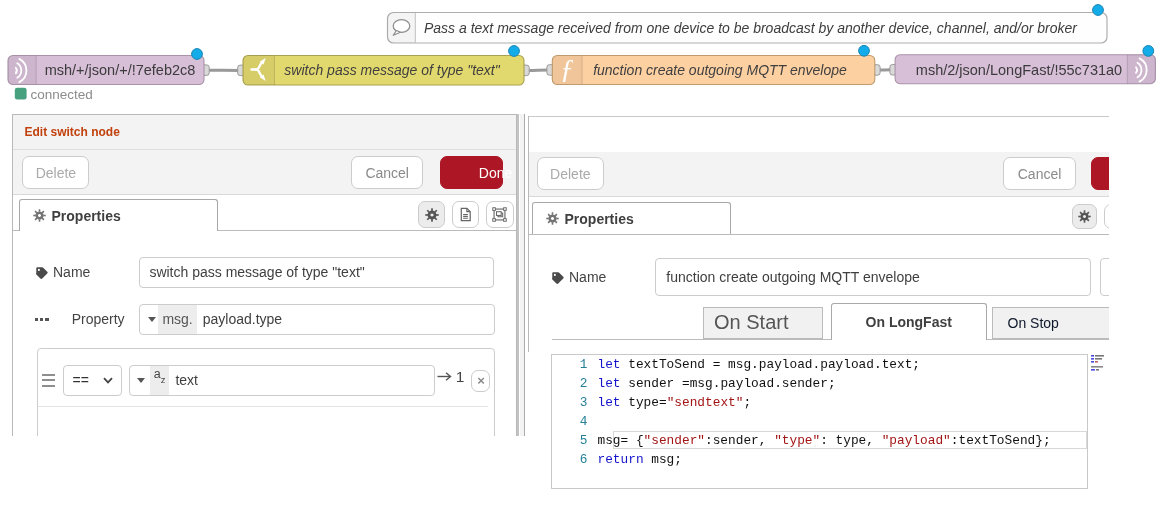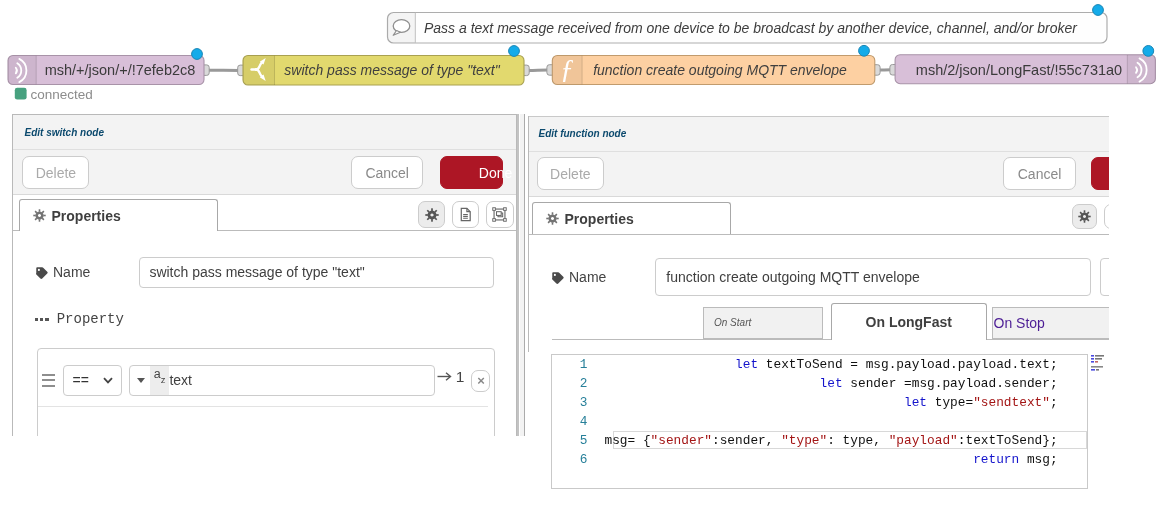--- a/index.html
+++ b/index.html
@@ -4,22 +4,22 @@
 <style>
   html,body{margin:0;padding:0;background:#fff;}
   #stage{position:relative;width:1165px;height:522px;background:#fff;overflow:hidden;
     font-family:"Liberation Sans",sans-serif;}
   .abs{position:absolute;box-sizing:border-box;}
   .btn{position:absolute;box-sizing:border-box;background:#fff;border:1px solid #ccc;
     border-radius:7px;font-size:14px;display:flex;align-items:center;justify-content:center;}
   .input{position:absolute;box-sizing:border-box;background:#fff;border:1px solid #ccc;
     border-radius:4px;font-size:14px;color:#3f3f3f;display:flex;align-items:center;}
   .panelhdr{position:absolute;box-sizing:border-box;background:#f3f3f3;
-    border-bottom:1px solid #dfdfdf;font-size:10px;font-weight:bold;color:#0c4a6e;
-    display:flex;align-items:center;font-style:italic;}
+    border-bottom:1px solid #dfdfdf;font-size:12px;font-weight:bold;color:#c2410c;
+    display:flex;align-items:center;}
   .caret{display:inline-block;width:0;height:0;border-left:4.5px solid transparent;
     border-right:4.5px solid transparent;border-top:5px solid #555;}
   .lbl{position:absolute;font-size:14px;color:#444;display:flex;align-items:center;}
 </style>
 </head>
 <body>
 <div id="stage">
 <svg width="0" height="0" style="position:absolute">
   <defs>
     <g id="gear">
@@ -194,58 +194,62 @@
     <span style="margin-left:5px;">Name</span>
   </div>
   <div class="input" style="left:126.4px;top:141.6px;width:355px;height:31.5px;padding-left:9px;">switch pass message of type "text"</div>
 
   <div class="lbl" style="left:21.5px;top:188.5px;height:31.3px;">
     <span style="display:inline-flex;gap:2px;margin-top:1px;">
       <i style="width:3.4px;height:3.4px;background:#555;display:inline-block;"></i>
       <i style="width:3.4px;height:3.4px;background:#555;display:inline-block;"></i>
       <i style="width:3.4px;height:3.4px;background:#555;display:inline-block;"></i>
     </span>
-    <span style="margin-left:8px;font-family:Liberation Mono, monospace;">Property</span>
+    <span style="margin-left:23px;">Property</span>
+  </div>
+  <div class="input" style="left:126.4px;top:188.5px;width:356px;height:31.3px;padding:0;overflow:hidden;">
+    <span style="margin-left:8px;" class="caret"></span>
+    <span style="margin-left:2px;background:#ededed;color:#555;height:100%;display:flex;align-items:center;padding:0 4px;">msg.</span>
+    <span style="margin-left:6px;">payload.type</span>
   </div>
 
   <div class="abs" style="left:23.7px;top:233px;width:458.3px;height:92px;border:1px solid #ccc;border-radius:4px;background:#fff;">
     <div class="abs" style="left:4.8px;top:24.5px;width:13px;height:2.2px;background:#8e8e8e;"></div>
     <div class="abs" style="left:4.8px;top:30px;width:13px;height:2.2px;background:#8e8e8e;"></div>
     <div class="abs" style="left:4.8px;top:35.5px;width:13px;height:2.2px;background:#8e8e8e;"></div>
     <div class="input" style="left:25.8px;top:15.6px;width:59px;height:31.6px;justify-content:space-between;padding:0 8px;color:#333;">
       <span>==</span>
       <svg width="10" height="7" viewBox="0 0 10 7" fill="none" stroke="#444" stroke-width="1.8">
             <path d="M1 1.2 L5 5.4 L9 1.2"></path>
           </svg>
     </div>
     <div class="input" style="left:91px;top:15.6px;width:306.5px;height:31.6px;padding:0;overflow:hidden;">
       <span style="margin-left:7px;" class="caret"></span>
       <span style="margin-left:5px;background:#ededed;color:#444;height:100%;display:flex;align-items:flex-start;padding:2px 4px 0;font-size:12.5px;">a<sub style="font-size:9.5px;margin-top:7px;">z</sub></span>
-      <span style="">text</span>
+      <span style="margin-left:6px;">text</span>
     </div>
     <div class="abs" style="left:399px;top:18.5px;display:flex;align-items:center;gap:4px;color:#444;font-size:15.5px;">
       <svg width="15" height="11" viewBox="0 0 15 11" fill="none" stroke="#555" stroke-width="1.4">
             <path d="M0.5,5.5 H13"></path>
             <path d="M9,1.8 L13.5,5.5 L9,9.2"></path>
           </svg>1</div>
     <div class="btn" style="left:433.8px;top:20.7px;width:19px;height:22.5px;color:#888;font-size:13px;font-weight:bold;">×</div>
     <div class="abs" style="left:0.3px;top:56.8px;width:450px;height:1px;background:#e3e3e3;"></div>
   </div>
 </div>
 
 <div class="abs" style="left:517.2px;top:114px;width:2.3px;height:322px;background:#c3c3c3;"></div>
 <div class="abs" style="left:519.5px;top:114px;width:4.8px;height:322px;background:#f3f3f3;"></div>
 <div class="abs" style="left:524.3px;top:114px;width:1px;height:322px;background:#ababab;"></div>
 
 <div class="abs" style="left:527.5px;top:115.5px;width:1px;height:236.5px;background:#b9b9b9;"></div>
 <div class="abs" style="left:528.5px;top:115.5px;width:580px;height:1.5px;background:#c9c9c9;"></div>
 <div id="rpanel" class="abs" style="left:528.5px;top:117px;width:580px;height:373px;
   background:#fff;overflow:hidden;">
 
-  <div class="panelhdr" style="left:0;top:0;width:100%;height:34.5px;padding-left:10px;">Edit function node</div>
   <div class="abs" style="left:0;top:34.5px;width:100%;height:45px;background:#f3f3f3;border-bottom:1px solid #d9d9d9;"></div>
   <div class="btn" style="left:8.1px;top:40px;width:67.5px;height:33px;color:#aaa;">Delete</div>
   <div class="btn" style="left:474.3px;top:40px;width:73.5px;height:33px;color:#8a8a8a;">Cancel</div>
   <div class="btn" style="left:562.5px;top:40px;width:40px;height:33px;background:#ad1625;border-color:#ad1625;color:#fff;"></div>
 
   <div class="abs" style="left:0;top:116.5px;width:100%;height:1px;background:#bbb;"></div>
   <div class="abs" style="left:3px;top:85.3px;width:199px;height:32.2px;background:#fff;
     border:1px solid #a8a8a8;border-bottom:none;border-radius:3px 3px 0 0;z-index:2;
     display:flex;align-items:center;">
     <svg style="margin-left:13px" width="13" height="13" viewBox="0 0 16 16">
@@ -264,37 +268,37 @@
     <svg width="13.5" height="13.5" viewBox="0 0 16 16">
           <path fill="#4a4a4a" d="M1.5 8.6 V2.6 a1.1 1.1 0 0 1 1.1 -1.1 h6 a1.6 1.6 0 0 1 1.1 .45 l4.8 4.8 a1.55 1.55 0 0 1 0 2.2 l-5.9 5.9 a1.55 1.55 0 0 1 -2.2 0 l-4.8 -4.8 a1.6 1.6 0 0 1 -.45 -1.1 z M4.6 3.4 a1.25 1.25 0 1 0 0 2.5 1.25 1.25 0 0 0 0 -2.5 z"></path>
         </svg>
     <span style="margin-left:5px;">Name</span>
   </div>
   <div class="input" style="left:126.8px;top:141px;width:436px;height:38px;padding-left:10px;">function create outgoing MQTT envelope</div>
   <div class="input" style="left:571.8px;top:141px;width:25px;height:38px;"></div>
 
   <div class="abs" style="left:23.5px;top:221.6px;width:557.5px;height:1px;background:#bbb;"></div>
   <div class="abs" style="left:174px;top:189.6px;width:120.5px;height:32.1px;background:#f1f1f1;
-    border:1px solid #bbb;display:flex;align-items:center;padding-left:10.5px;font-size:10px;color:#555;font-style:italic;">On Start</div>
+    border:1px solid #bbb;display:flex;align-items:center;padding-left:10.5px;font-size:20px;color:#555;">On Start</div>
   <div class="abs" style="left:302.5px;top:185.5px;width:155.5px;height:37px;background:#fff;
     border:1px solid #a8a8a8;border-bottom:none;border-radius:3px 3px 0 0;z-index:2;
     display:flex;align-items:center;justify-content:center;font-size:14px;font-weight:bold;color:#3f3f3f;">On LongFast</div>
   <div class="abs" style="left:463px;top:189.6px;width:131px;height:32.1px;background:#f1f1f1;
-    border:1px solid #bbb;display:flex;align-items:center;padding-left:1px;font-size:14px;color:#4c1d95;">On Stop</div>
+    border:1px solid #bbb;display:flex;align-items:center;padding-left:15px;font-size:14px;color:#0f172a;">On Stop</div>
 
   <div class="abs" style="left:22px;top:237px;width:537.8px;height:135.3px;border:1px solid #c9c9c9;background:#fff;overflow:hidden;
     font-family:'Liberation Mono',monospace;font-size:12.8px;line-height:19.05px;white-space:pre;">
     <div class="abs" style="left:61px;top:75.6px;width:474px;height:18px;border:1px solid #d8d8d8;"></div>
     <div class="abs" style="left:0;top:0;width:36px;text-align:right;color:#267f99;">1
 2
 3
 4
 5
 6</div>
-    <div class="abs" style="left:53px;top:0;color:#111;text-align:right;"><span style="color:#1414cc">let</span> textToSend = msg.payload.payload.text;
+    <div class="abs" style="left:46px;top:0;color:#111;"><span style="color:#1414cc">let</span> textToSend = msg.payload.payload.text;
 <span style="color:#1414cc">let</span> sender =msg.payload.sender;
 <span style="color:#1414cc">let</span> type=<span style="color:#a31515">"sendtext"</span>;
 
 msg= {<span style="color:#a31515">"sender"</span>:sender, <span style="color:#a31515">"type"</span>: type, <span style="color:#a31515">"payload"</span>:textToSend};
 <span style="color:#1414cc">return</span> msg;</div>
   </div>
 
   <svg class="abs" style="left:561.9px;top:237px;" width="18" height="20" viewBox="0 0 18 20">
     <g>
       <rect x="1" y="1" width="3" height="1.6" fill="#4a4adf"></rect>

